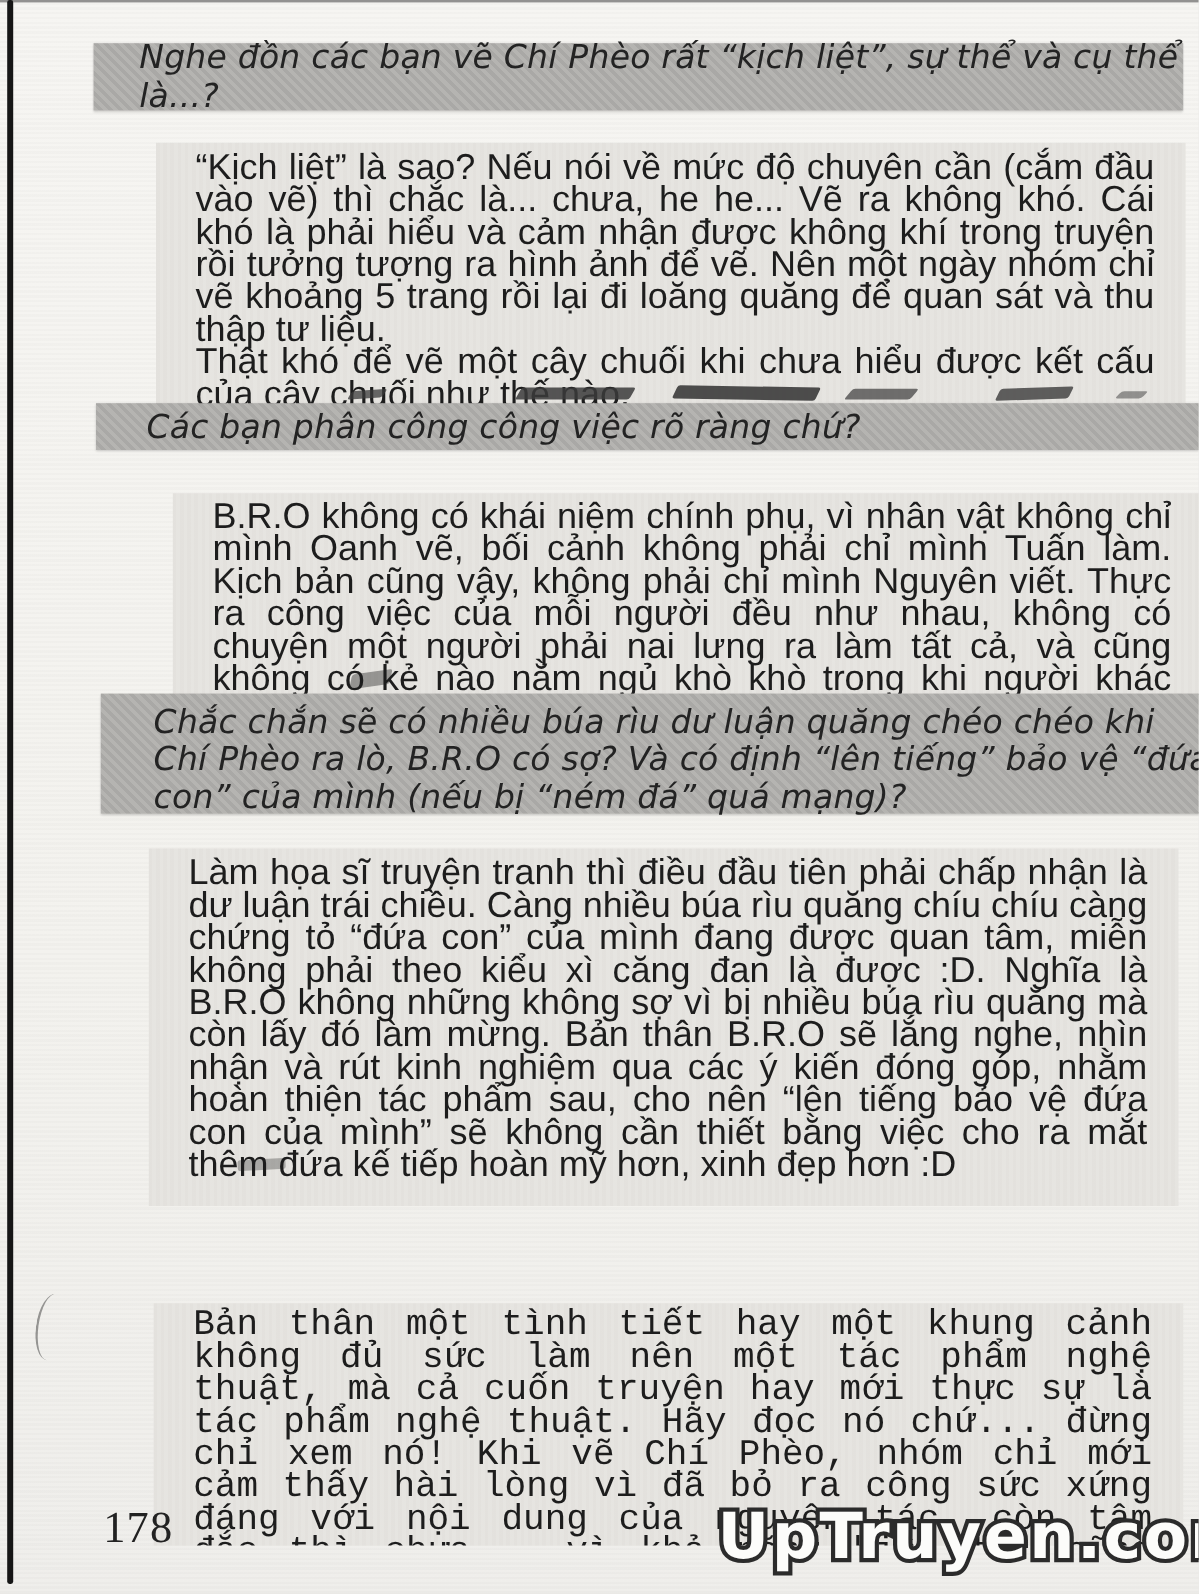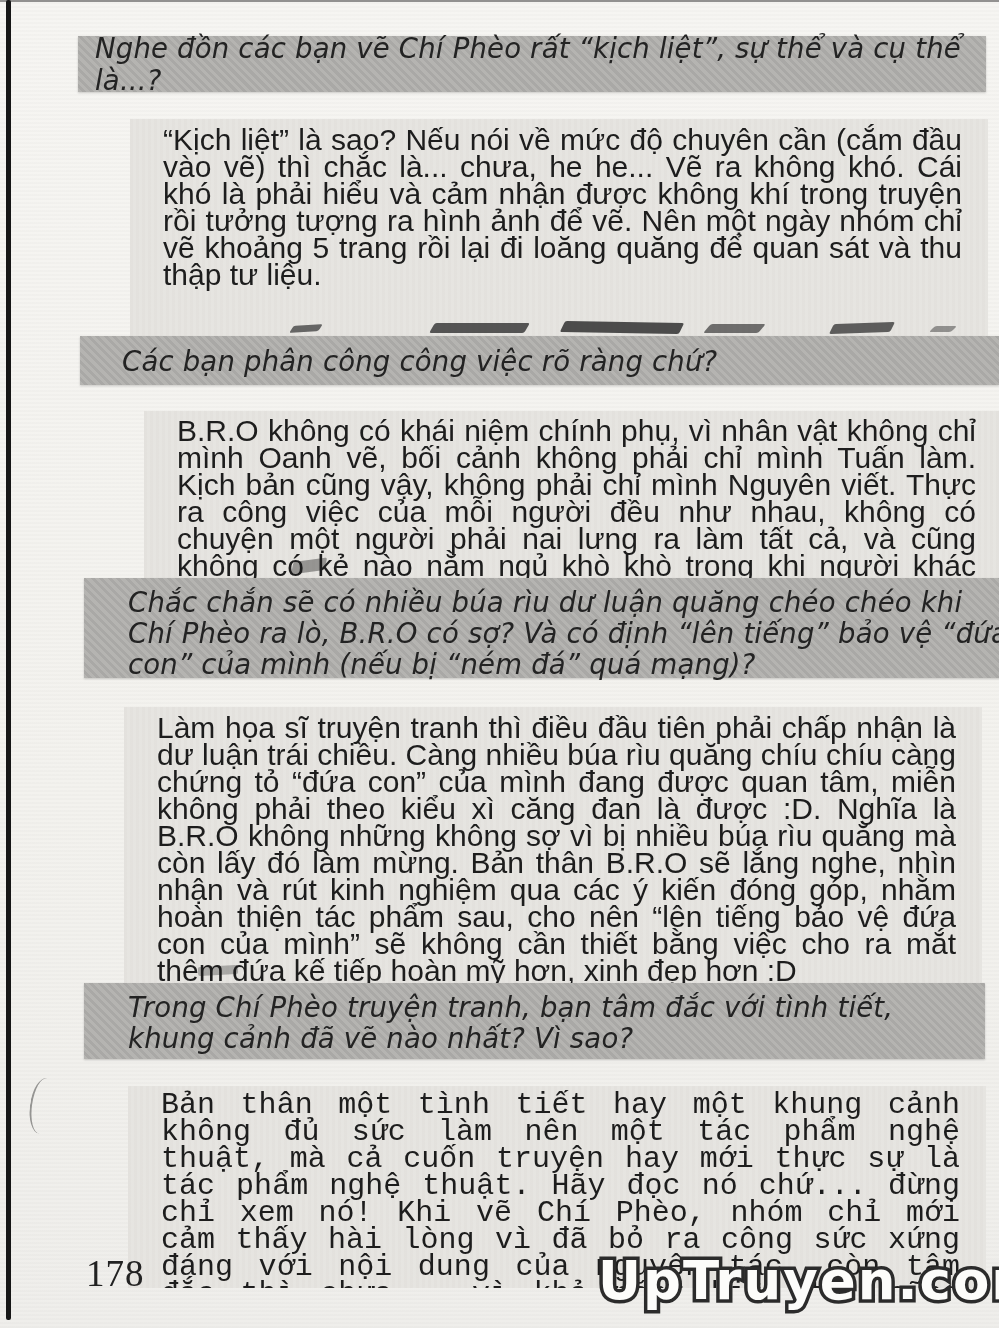--- a/index.html
+++ b/index.html
@@ -32,23 +32,23 @@
     background:
       repeating-linear-gradient(90deg, rgba(0,0,0,.012) 0 3px, rgba(255,255,255,.02) 3px 6px),
       #e6e4e0;
     font-size:30px; line-height:27px; text-align:justify;
     color:#1d1d1d;
     margin-top:24px;
   }
   .a-block p { margin:0; }
   .a-block p + p { margin-top:0px; }
 
-  .s0-bar { top:36px;  left:78px; width:908px; height:56px; padding-left:17px; }
+  .s0-bar { top:36px;  left:78px; width:908px; height:56px; padding-left:38px; }
   .s0-blk { top:95px;  left:130px; width:858px; height:230px; padding:7px 26px 0 33px; }
-  .s1-bar { top:336px; left:80px; width:919px; height:49px; padding-left:42px;text-align:right; }
+  .s1-bar { top:336px; left:80px; width:919px; height:39px; padding-left:42px;text-align:right; }
   .s1-blk { top:387px; left:144px; width:858px; height:182px; padding:6px 26px 0 33px; }
   .s2-bar { top:578px; left:84px; width:960px; height:100px; padding:9px 28px 0 44px; line-height:31px; }
   .s2-blk { top:683px; left:124px; width:858px; height:298px; padding:7px 26px 0 33px; }
   .s3-bar { top:983px; left:84px; width:901px; height:76px; padding:9px 28px 0 44px; line-height:31px; }
   .s3-blk { top:1062px; left:128px; width:858px; height:202px; padding:6px 26px 0 33px;font-family:Liberation Mono, monospace; }
 
   .stray-colon { position:absolute; left:88px; top:62px; font-size:24px; font-weight:bold; color:#333; }
 
   .tear-strip { position:absolute; top:319px; left:132px; width:853px; height:18px; }
   .tear-strip span { position:absolute; display:block; background:#3b3b3b; border-radius:2px; }
@@ -82,20 +82,21 @@
 <div class="page">
   <div class="top-edge"></div>
   <div class="spine"></div>
   <span class="stray-colon">:</span>
 
   <div class="q-bar single s0-bar">
     <span>Nghe đồn các bạn vẽ Chí Phèo rất “kịch liệt”, sự thể và cụ thể là...?</span>
   </div>
   <div class="a-block s0-blk">
     <p>“Kịch liệt” là sao? Nếu nói về mức độ chuyên cần (cắm đầu vào vẽ) thì chắc là... chưa, he he... Vẽ ra không khó. Cái khó là phải hiểu và cảm nhận được không khí trong truyện rồi tưởng tượng ra hình ảnh để vẽ. Nên một ngày nhóm chỉ vẽ khoảng 5 trang rồi lại đi loăng quăng để quan sát và thu thập tư liệu.</p>
+    <p>Thật khó để vẽ một cây chuối khi chưa hiểu được kết cấu của cây chuối như thế nào.</p>
   </div>
 
   <div class="tear-strip">
     <span class="t1"></span>
       <span class="t2"></span>
       <span class="t3"></span>
     <span class="t4"></span>
       <span class="t5"></span>
       <span class="t6"></span>
   </div>
@@ -111,23 +112,20 @@
 
   <div class="q-bar s2-bar">
     <span>Chắc chắn sẽ có nhiều búa rìu dư luận quăng chéo chéo khi Chí Phèo ra lò, B.R.O có sợ? Và có định “lên tiếng” bảo vệ “đứa con” của mình (nếu bị “ném đá” quá mạng)?</span>
   </div>
   <div class="a-block s2-blk">
     <p>Làm họa sĩ truyện tranh thì điều đầu tiên phải chấp nhận là dư luận trái chiều. Càng nhiều búa rìu quăng chíu chíu càng chứng tỏ “đứa con” của mình đang được quan tâm, miễn không phải theo kiểu xì căng đan là được :D. Nghĩa là B.R.O không những không sợ vì bị nhiều búa rìu quăng mà còn lấy đó làm mừng. Bản thân B.R.O sẽ lắng nghe, nhìn nhận và rút kinh nghiệm qua các ý kiến đóng góp, nhằm hoàn thiện tác phẩm sau, cho nên “lên tiếng bảo vệ đứa con của mình” sẽ không cần thiết bằng việc cho ra mắt thêm đứa kế tiếp hoàn mỹ hơn, xinh đẹp hơn :D</p>
   </div>
 
   <div class="smudge-b"></div>
 
-  <div class="q-bar s3-bar">
-    <span>Trong Chí Phèo truyện tranh, bạn tâm đắc với tình tiết, khung cảnh đã vẽ nào nhất? Vì sao?</span>
-  </div>
   <div class="a-block s3-blk">
     <p>Bản thân một tình tiết hay một khung cảnh không đủ sức làm nên một tác phẩm nghệ thuật, mà cả cuốn truyện hay mới thực sự là tác phẩm nghệ thuật. Hãy đọc nó chứ... đừng chỉ xem nó! Khi vẽ Chí Phèo, nhóm chỉ mới cảm thấy hài lòng vì đã bỏ ra công sức xứng đáng với nội dung của nguyên tác, còn tâm đắc thì chưa... vì khả năng hiện tại cũng như hoàn cảnh khách quan chưa cho phép thể hiện được những gì mình mong muốn.</p>
   </div>
 
   <div class="tear-curve"></div>
 
   <div class="page-num">178</div>
   <div class="watermark-wrap">
     <span class="wm wm-stroke">UpTruyen.com</span>
     <span class="wm wm-fill">UpTruyen.com</span>

